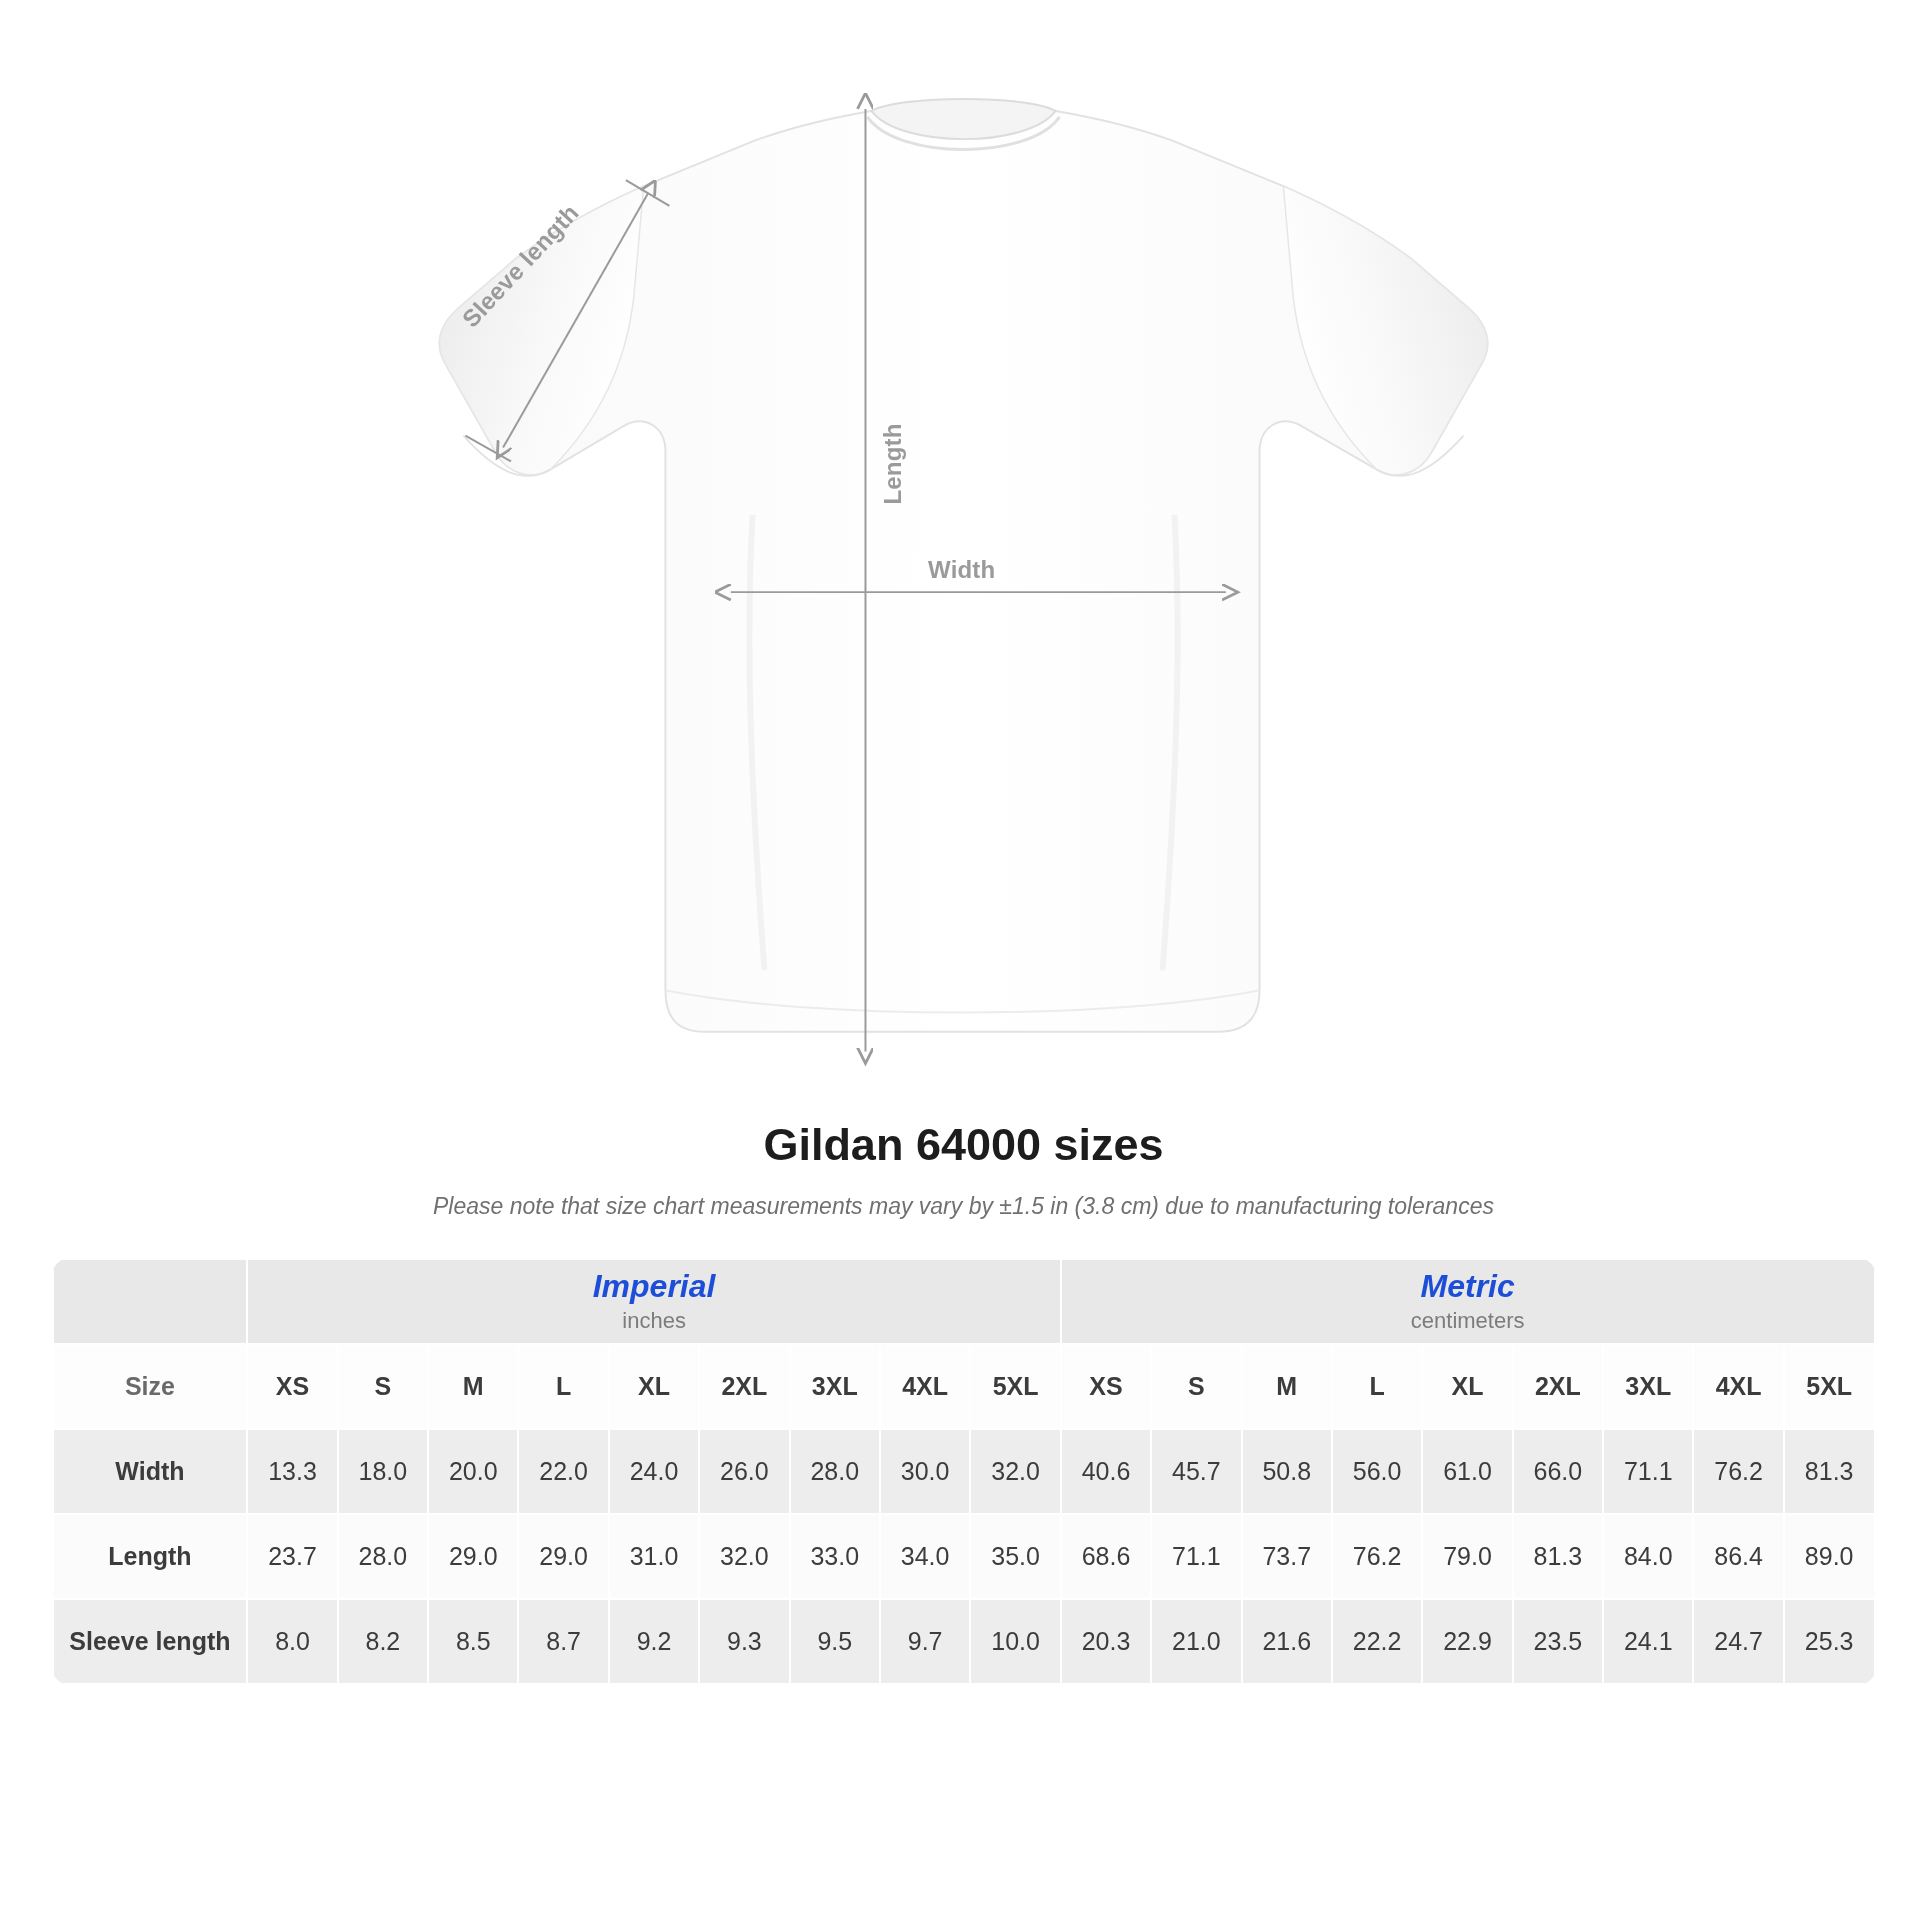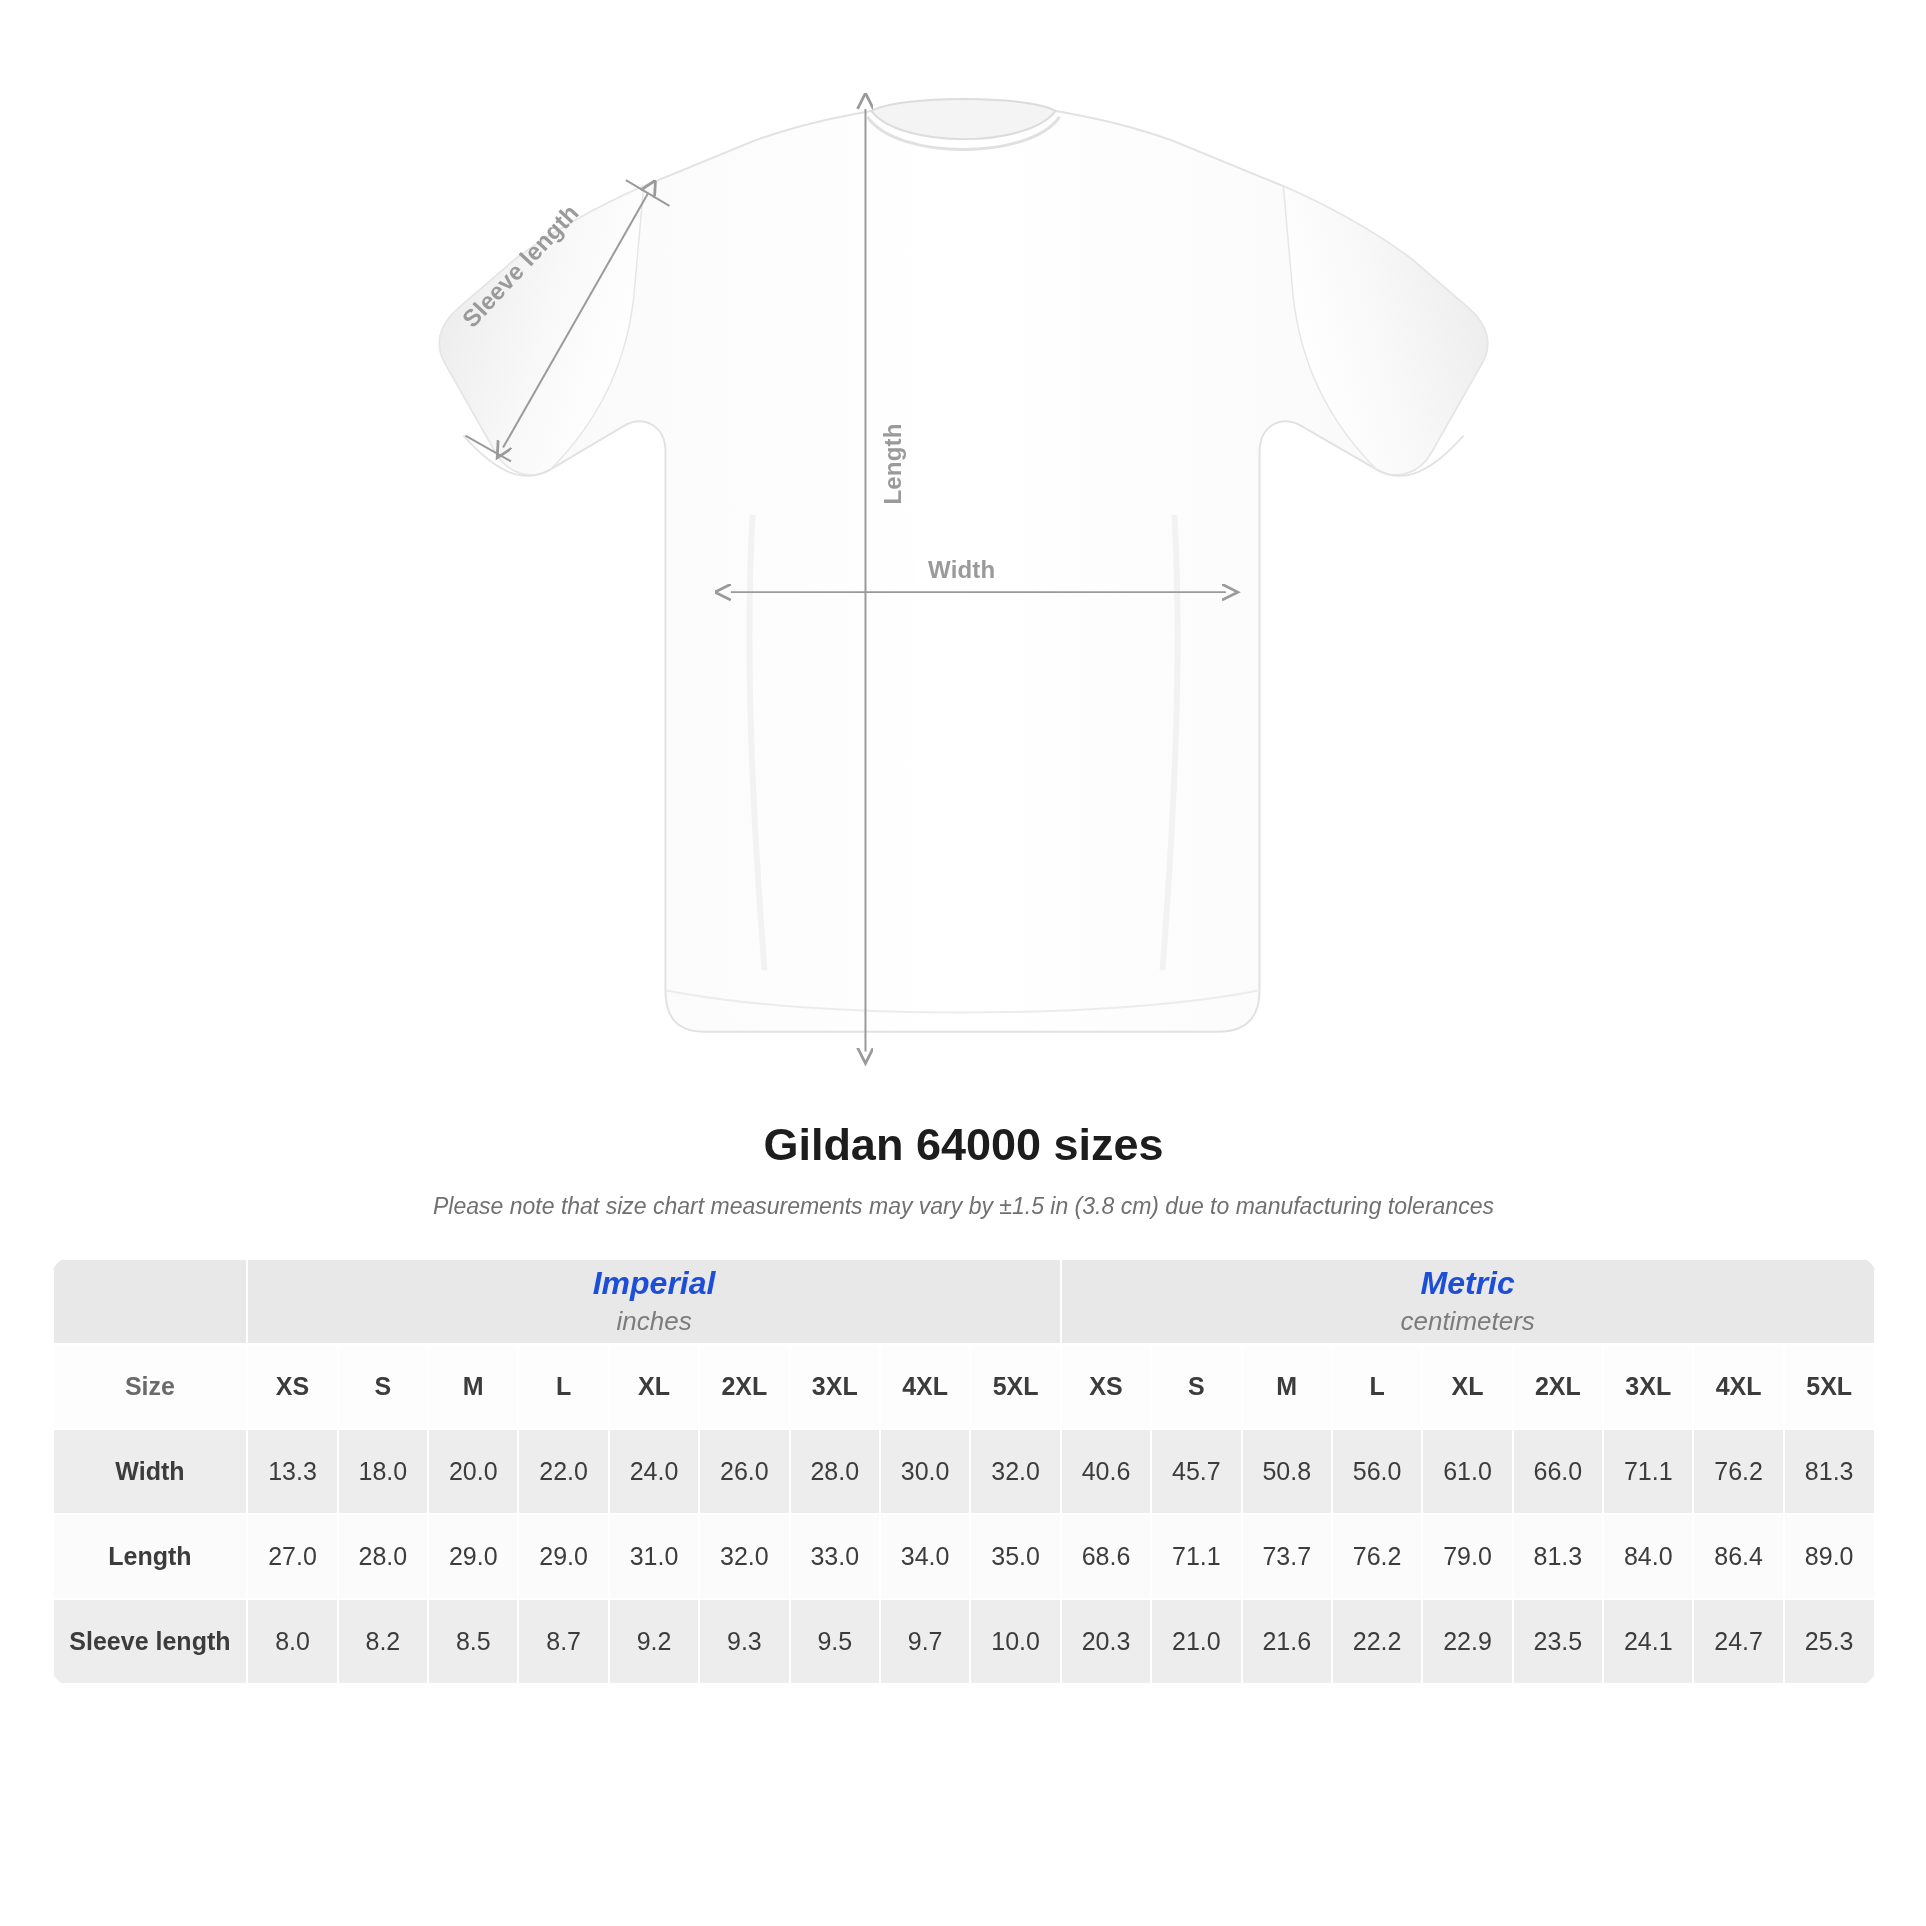--- a/index.html
+++ b/index.html
@@ -106,22 +106,21 @@
     border: none;
   }
   .unit-name {
     font-size: 32px;
     font-weight: bold;
     font-style: italic;
     color: #1d4ed8;
     line-height: 1.25;
   }
   .unit-sub {
-    font-size: 26px;
-    font-style: italic;
+    font-size: 22px;
     color: #7c7c7c;
     line-height: 1.4;
   }
   .size-row td {
     background: #fdfdfd;
     font-weight: bold;
     color: #6e6e6e;
     height: 95px;
   }
   .size-row td.rowhead {
@@ -321,21 +320,21 @@
           <td>56.0</td>
           <td>61.0</td>
           <td>66.0</td>
           <td>71.1</td>
           <td>76.2</td>
           <td>81.3</td>
         </tr>
 
         <tr class="data-row-b">
           <td class="rowhead">Length</td>
-          <td>27.0</td>
+          <td>23.7</td>
           <td>28.0</td>
           <td>29.0</td>
           <td>29.0</td>
           <td>31.0</td>
           <td>32.0</td>
           <td>33.0</td>
           <td>34.0</td>
           <td>35.0</td>
           <td>68.6</td>
           <td>71.1</td>

